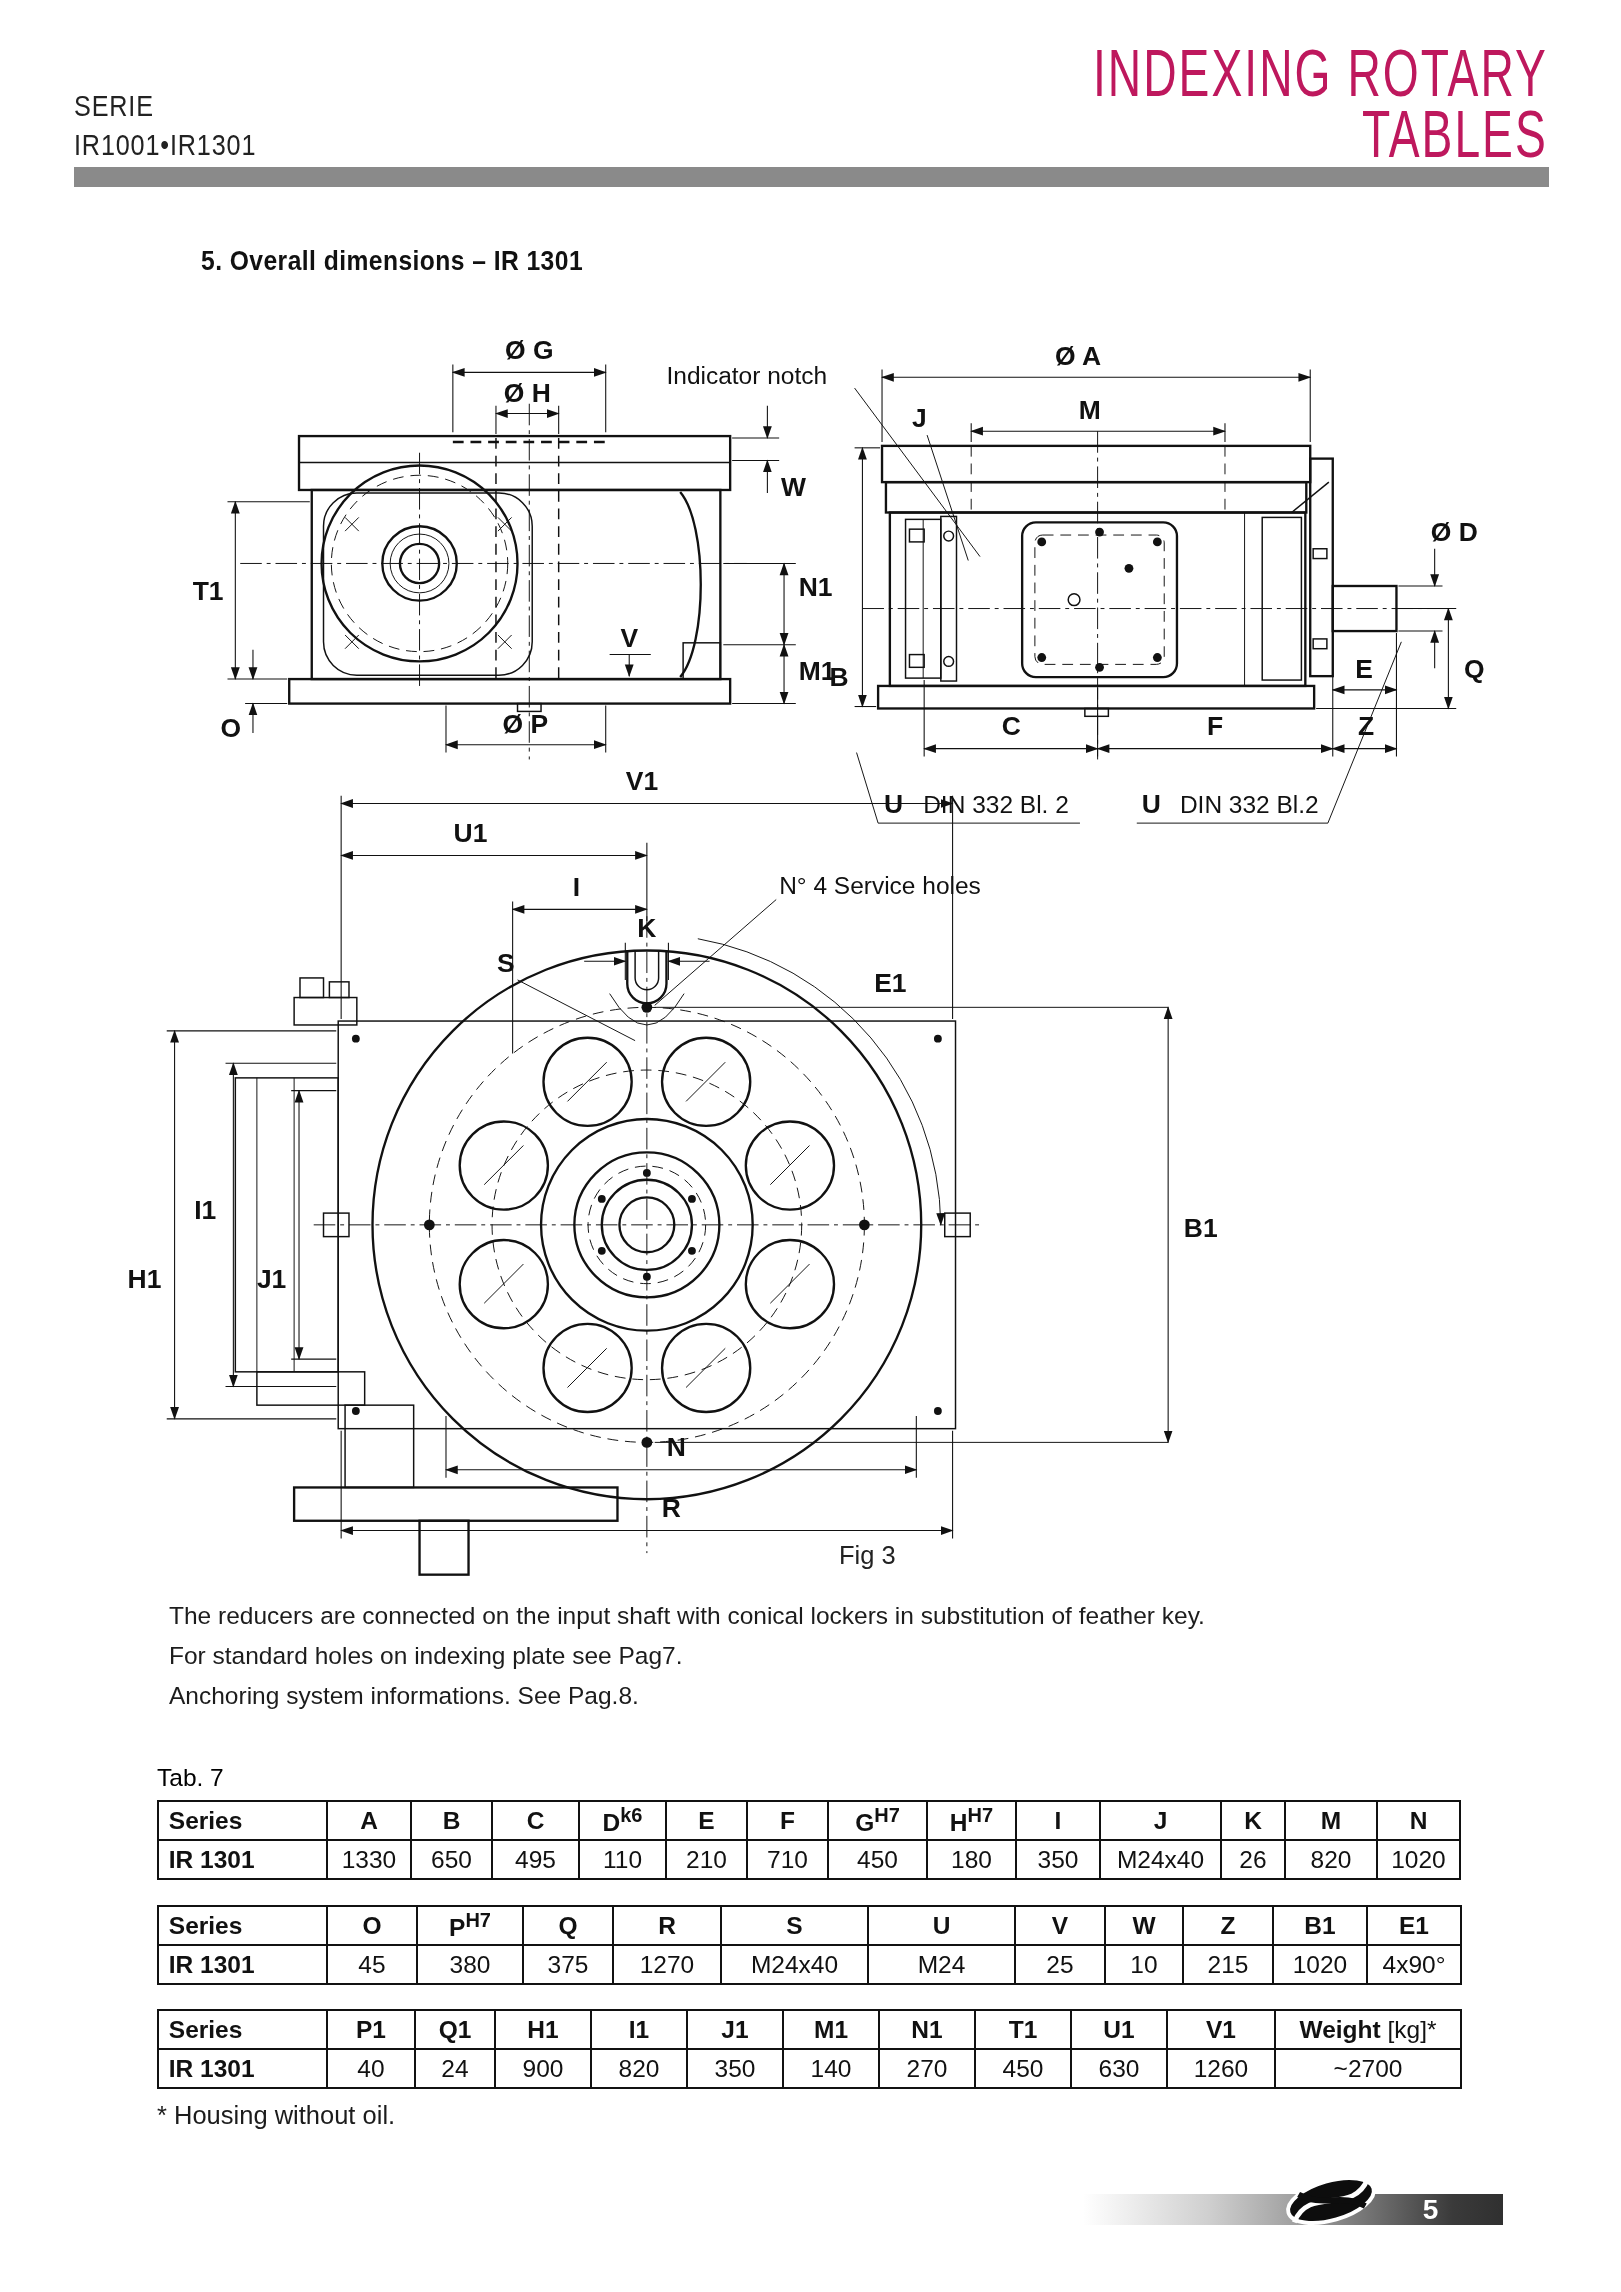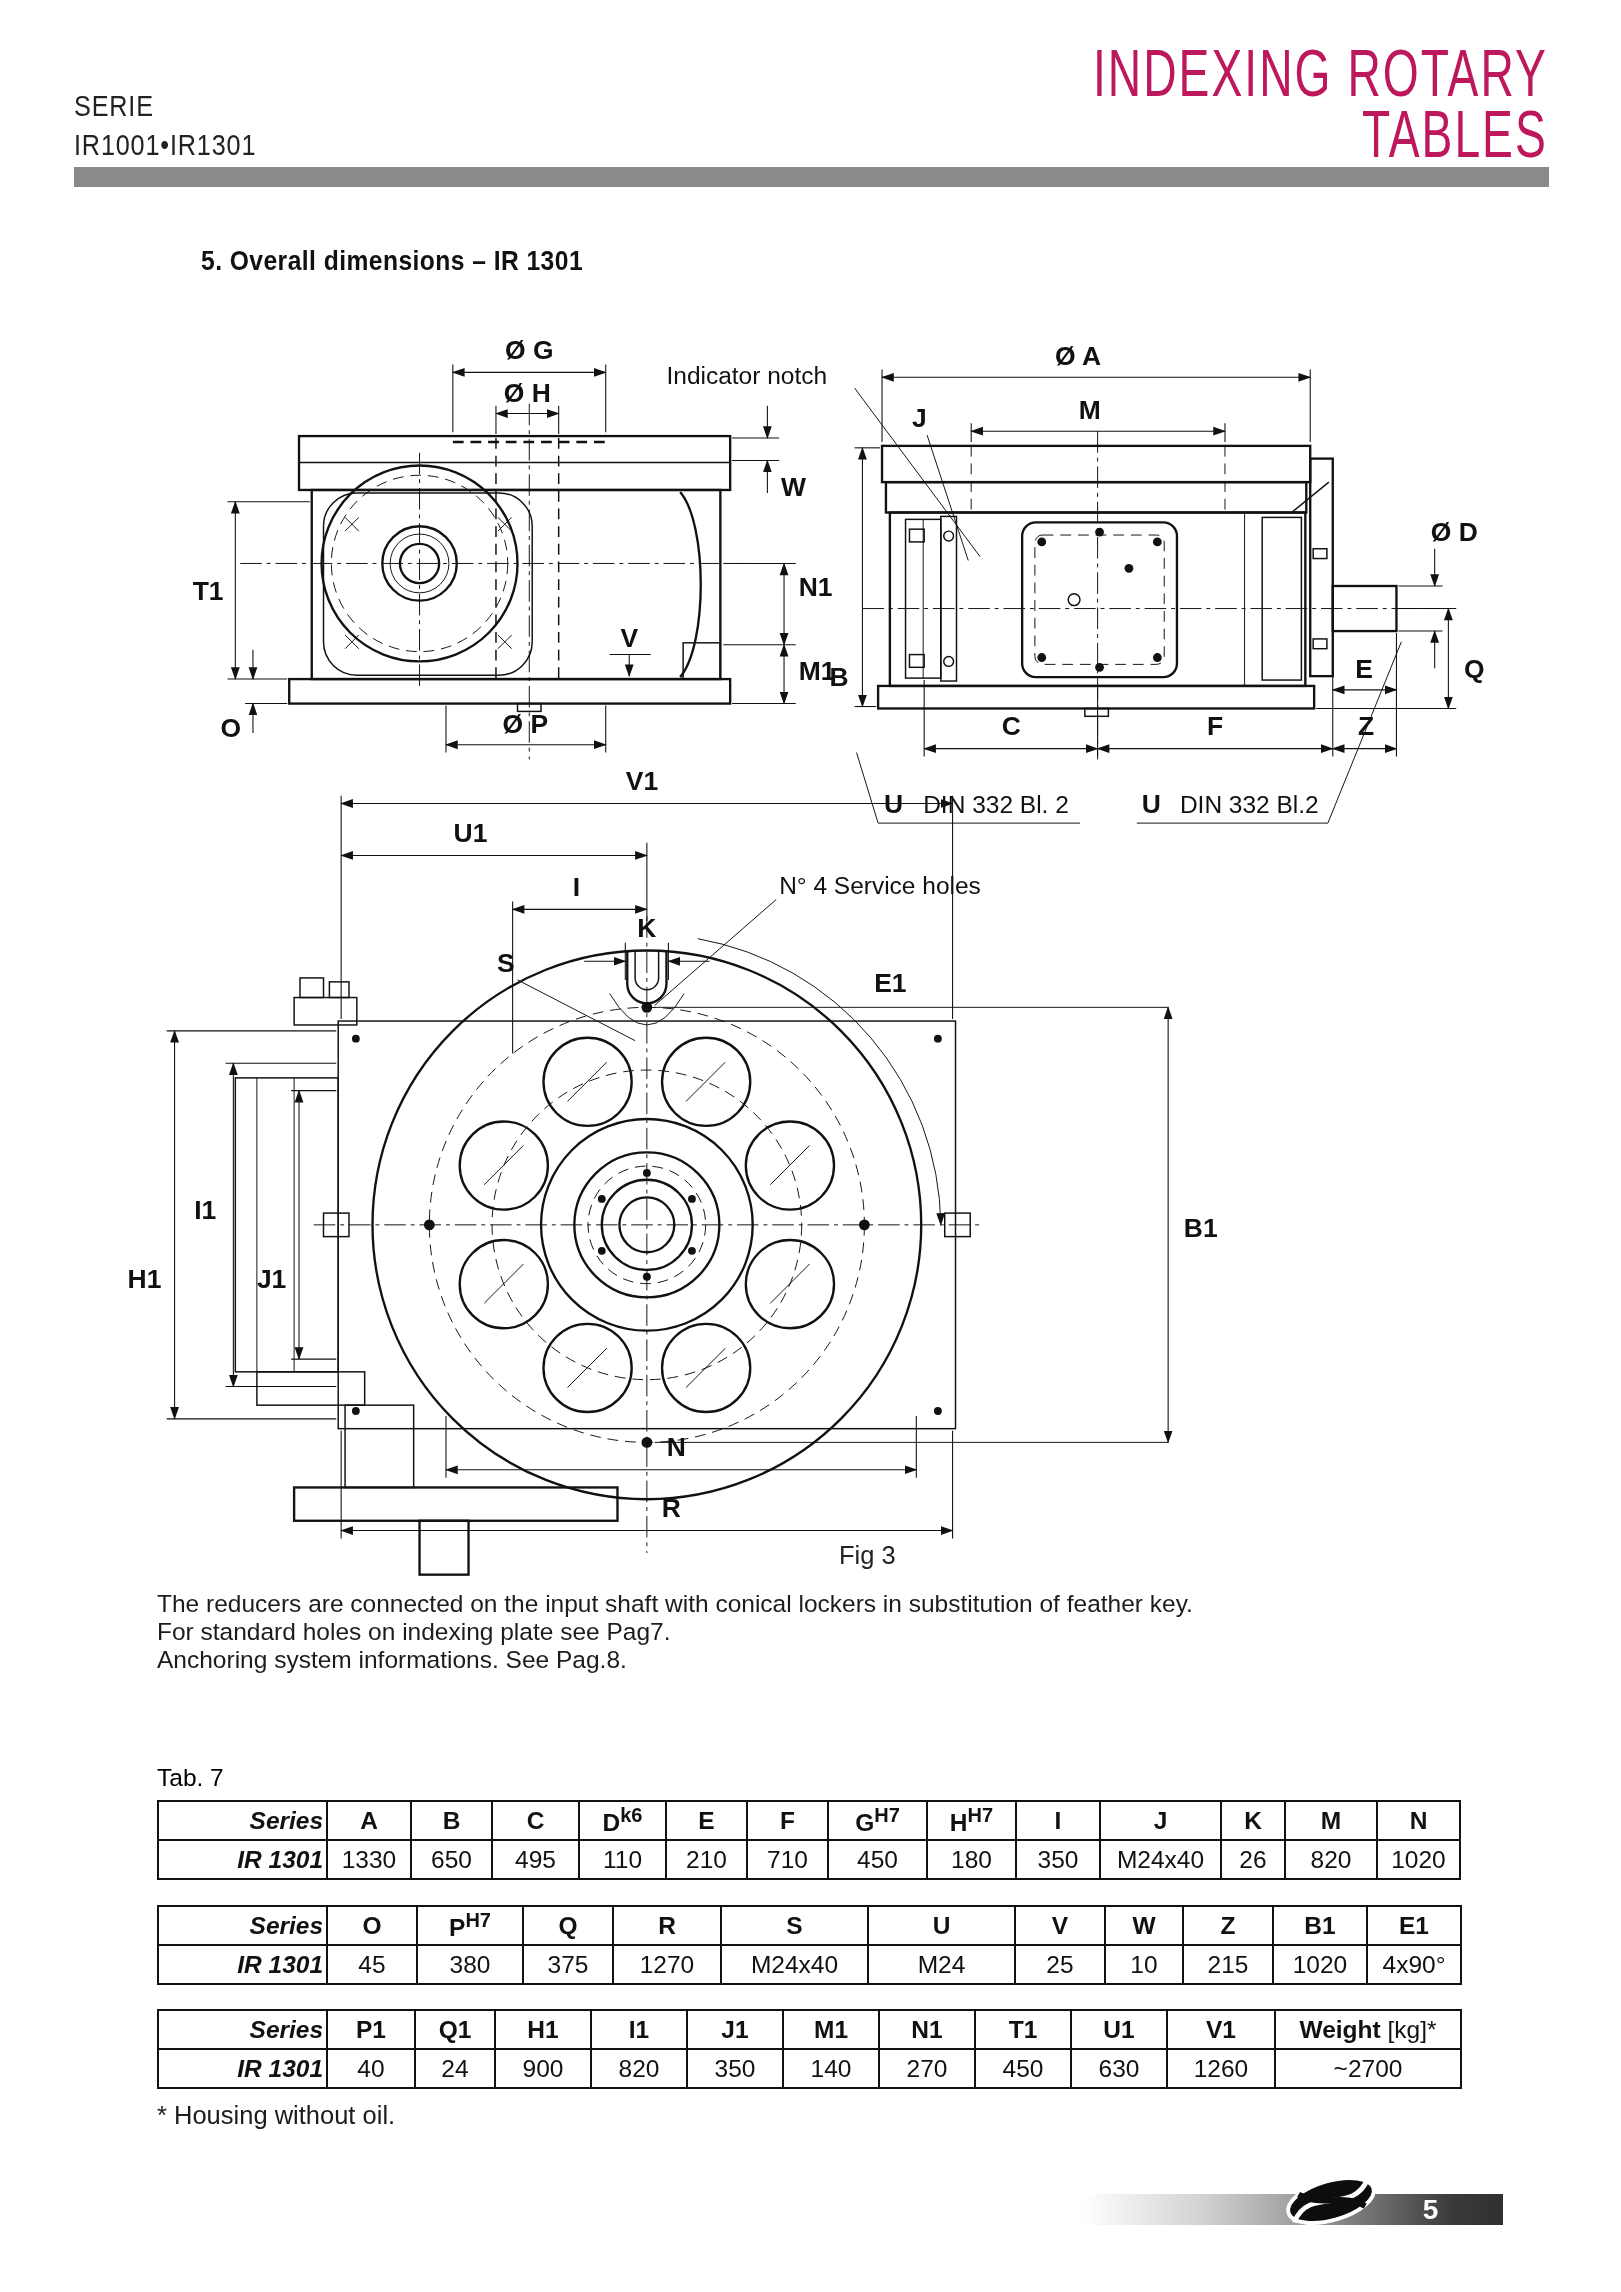--- a/index.html
+++ b/index.html
@@ -22,28 +22,28 @@
   .tn{stroke:#111;stroke-width:1;fill:none}
   .dm{stroke:#111;stroke-width:1.1;fill:none}
   .dash{stroke-dasharray:11 7}
   .dd{stroke-dasharray:22 5 4 5}
   .lbl{font-family:"Liberation Sans",sans-serif;font-size:27px;font-weight:bold;fill:#111}
   .lbl2{font-family:"Liberation Sans",sans-serif;font-size:25px;font-weight:500;fill:#111}
   .cap{font-family:"Liberation Sans",sans-serif;font-size:26px;fill:#222}
   .dot{fill:#111;stroke:none}
   
   .notes{left:157px;top:1590px;width:1313px;font-size:24.5px;line-height:28px;color:#1c1c1c;}
-  .notes p{margin:0;}
+  .notes p{margin:12px;}
   .tablabel{left:157px;top:1764px;font-size:24.5px;color:#000000;}
   
   table.dims{border-collapse:collapse;table-layout:fixed;background:#fff;}
   table.dims th,table.dims td{border:2.5px solid #111;height:37px;text-align:center;
        font-size:24.5px;padding:0 2.9px;overflow:hidden;white-space:nowrap;}
   table.dims th{font-weight:bold;}
-  table.dims th:first-child,table.dims td:first-child{text-align:right;padding-left:9.8px;font-style:italic;}
+  table.dims th:first-child,table.dims td:first-child{text-align:left;padding-left:9.8px;}
   table.dims td:first-child{font-weight:bold;}
   table.dims sup{font-size:20px;font-weight:bold;}
   table.dims .nb{font-weight:400;}
   .t1{left:157px;top:1800px;} .t2{left:157px;top:1905px;} .t3{left:157px;top:2009px;}
   .footnote{left:157px;top:2101px;font-size:25.5px;color:#1c1c1c;}
   
   .footbar{left:1083px;top:2194px;width:420px;height:31px;
      background:linear-gradient(90deg,#ffffff 0%,#cfcfcf 30%,#8a8a8a 60%,#3a3a3a 88%,#303030 100%);}
   .pagenum{left:1411px;top:2194px;width:39px;height:31px;color:#fff;font-size:28px;font-weight:bold;
      text-align:center;line-height:32px;}

